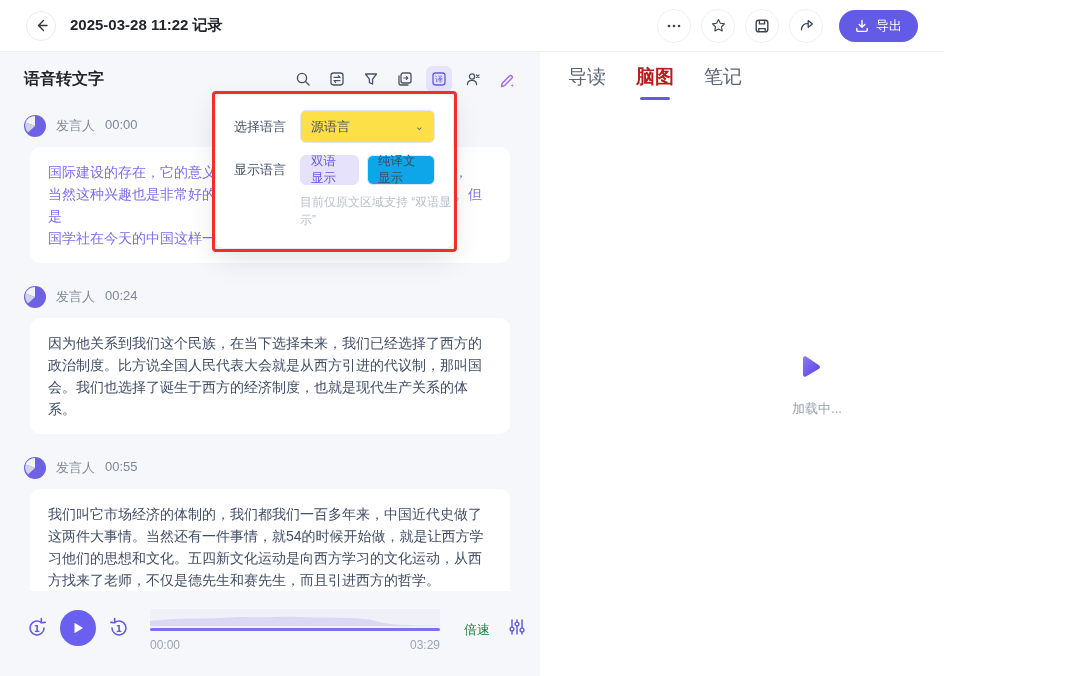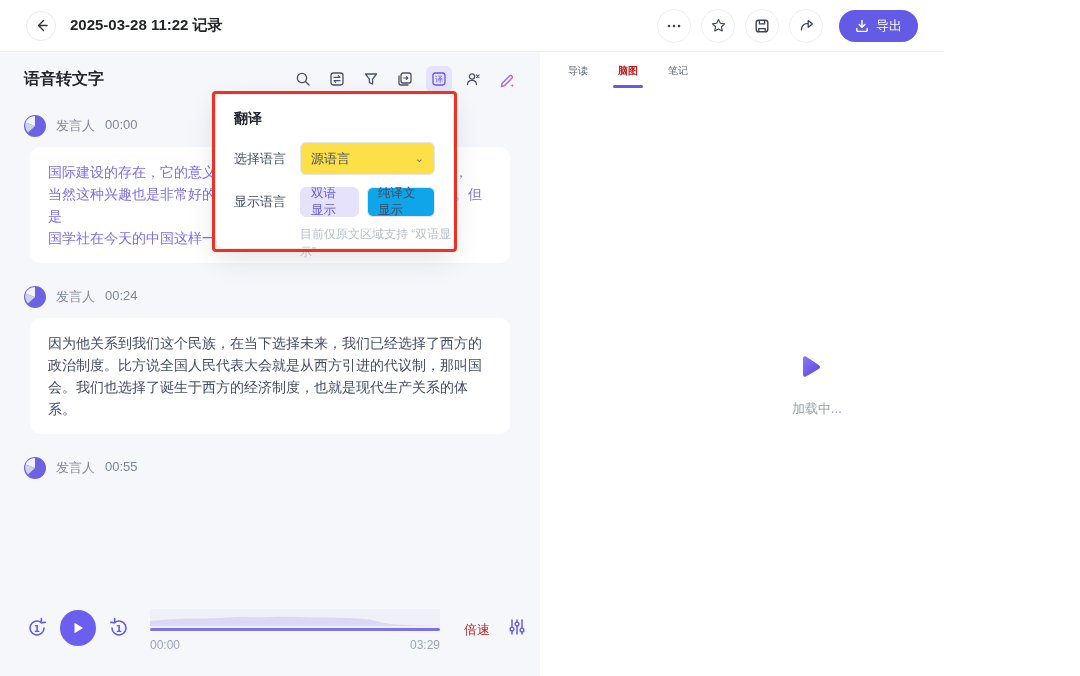--- a/index.html
+++ b/index.html
@@ -36,26 +36,26 @@
 
   
   .player { position:absolute; left:0; right:0; bottom:0; height:85px; background:#f6f7fb; display:flex; align-items:flex-start; padding:18px 0 0 26px; }
   .skip-btn { width:22px; height:22px; margin-top:8px; color:#635BE6; cursor:pointer; }
   .play-btn { width:36px; height:36px; border-radius:50%; background:#6b5ff0; border:none; margin:1px 12px 0 12px; display:flex; align-items:center; justify-content:center; cursor:pointer; }
   .wave-wrap { margin-left:20px; width:290px; }
   .wave-box { width:290px; height:22px; background:#f0f1f8; position:relative; }
   .wave-box svg { display:block; }
   .wave-progress { position:absolute; left:0; bottom:0; width:100%; height:3px; background:#7b71ec; border-radius:2px; }
   .wave-times { display:flex; justify-content:space-between; font-size:12px; color:#9aa3b5; margin-top:7px; }
-  .speed-label { margin:12px 0 0 24px; font-size:13px; color:#b91c1c; cursor:pointer; }
+  .speed-label { margin:12px 0 0 24px; font-size:13px; color:#15803d; cursor:pointer; }
   .eq-btn { margin:9px 0 0 18px; color:#635BE6; cursor:pointer; }
 
   
   .tabs { position:absolute; top:12px; left:28px; display:flex; gap:30px; }
-  .tab { font-size:10px; color:#5d6575; padding-bottom:10px; cursor:pointer; position:relative; }
+  .tab { font-size:19px; color:#5d6575; padding-bottom:10px; cursor:pointer; position:relative; }
   .tab.active { color:#b91c1c; font-weight:bold; }
   .tab.active::after { content:""; position:absolute; left:50%; transform:translateX(-50%); bottom:0; width:30px; height:3px; border-radius:2px; background:#635BE6; }
   .loading { position:absolute; top:300px; left:0; width:540px; display:flex; flex-direction:column; align-items:center; gap:18px; }
   .loading-text { font-size:13px; color:#98a0ad;margin-left:14px; }
 
   
   .annotation-box { position:absolute; left:212px; top:91px; width:245px; height:161px; border:3px solid #ef3124; border-radius:4px; z-index:60; pointer-events:none; }
   .popup { position:absolute; left:216px; top:95px; width:237px; height:153px; background:#fff; border-radius:8px; box-shadow:0 10px 28px rgba(40,46,66,.14); z-index:55; padding:15px 18px; }
   .popup-title { font-size:14px; font-weight:bold; color:#23262e; margin-bottom:14px; }
   .popup-row { display:flex; align-items:center; margin-bottom:12px; }
@@ -207,20 +207,21 @@
         <svg class="avatar" viewBox="0 0 22 22">
             <circle cx="11" cy="11" r="11" fill="#6e62e4"></circle>
             <path d="M11 11 L11 1 A10 10 0 0 0 1.6 7.6 Z" fill="#f2f3f7"></path>
             <path d="M11 11 L1.6 7.6 A10 10 0 0 0 4 17.5 Z" fill="#cfd3e6"></path>
           </svg>
         <div class="seg-meta">
           <span>发言人</span>
           <span>00:55</span>
         </div>
       </div>
+      <div class="seg-card">我们叫它市场经济的体制的，我们都我们一百多年来，中国近代史做了这两件大事情。当然还有一件事情，就54的时候开始做，就是让西方学习他们的思想和文化。五四新文化运动是向西方学习的文化运动，从西方找来了老师，不仅是德先生和赛先生，而且引进西方的哲学。</div>
     </div>
 
   </div>
 
   <div class="player">
     <div class="skip-btn">
       <svg width="22" height="22" viewBox="0 0 22 22">
           <path d="M18 11 a7 7 0 1 1 -2.8-5.6" fill="none" stroke="#635BE6" stroke-width="1.6" stroke-linecap="round"></path>
           <path d="M15.4 1.6 L15.2 5.8 L19.2 5.4" fill="none" stroke="#635BE6" stroke-width="1.6" stroke-linecap="round" stroke-linejoin="round"></path>
           <text x="11" y="14.5" font-size="9" font-weight="bold" text-anchor="middle" fill="#635BE6" font-family="'DejaVu Sans',sans-serif">1</text>
@@ -276,21 +277,20 @@
             <stop offset="1" stop-color="#5b3fe8"></stop>
           </linearGradient>
         </defs>
       <path d="M8 6.2 a2 2 0 0 1 3-1.7 L24 13.3 a2 2 0 0 1 0 3.4 L11 24.5 a2 2 0 0 1 -3-1.7 Z" fill="url(#ldg)"></path>
     </svg>
     <div class="loading-text">加载中...</div>
   </div>
 </div>
 
 <div class="popup">
-  <div class="popup-title">翻译</div>
   <div class="popup-row">
     <div class="popup-label">选择语言</div>
     <div class="select-box">
       <span>源语言</span>
       <span class="chev">⌄</span>
     </div>
   </div>
   <div class="popup-row" style="margin-bottom:0;">
     <div class="popup-label">显示语言</div>
     <div class="chips">

